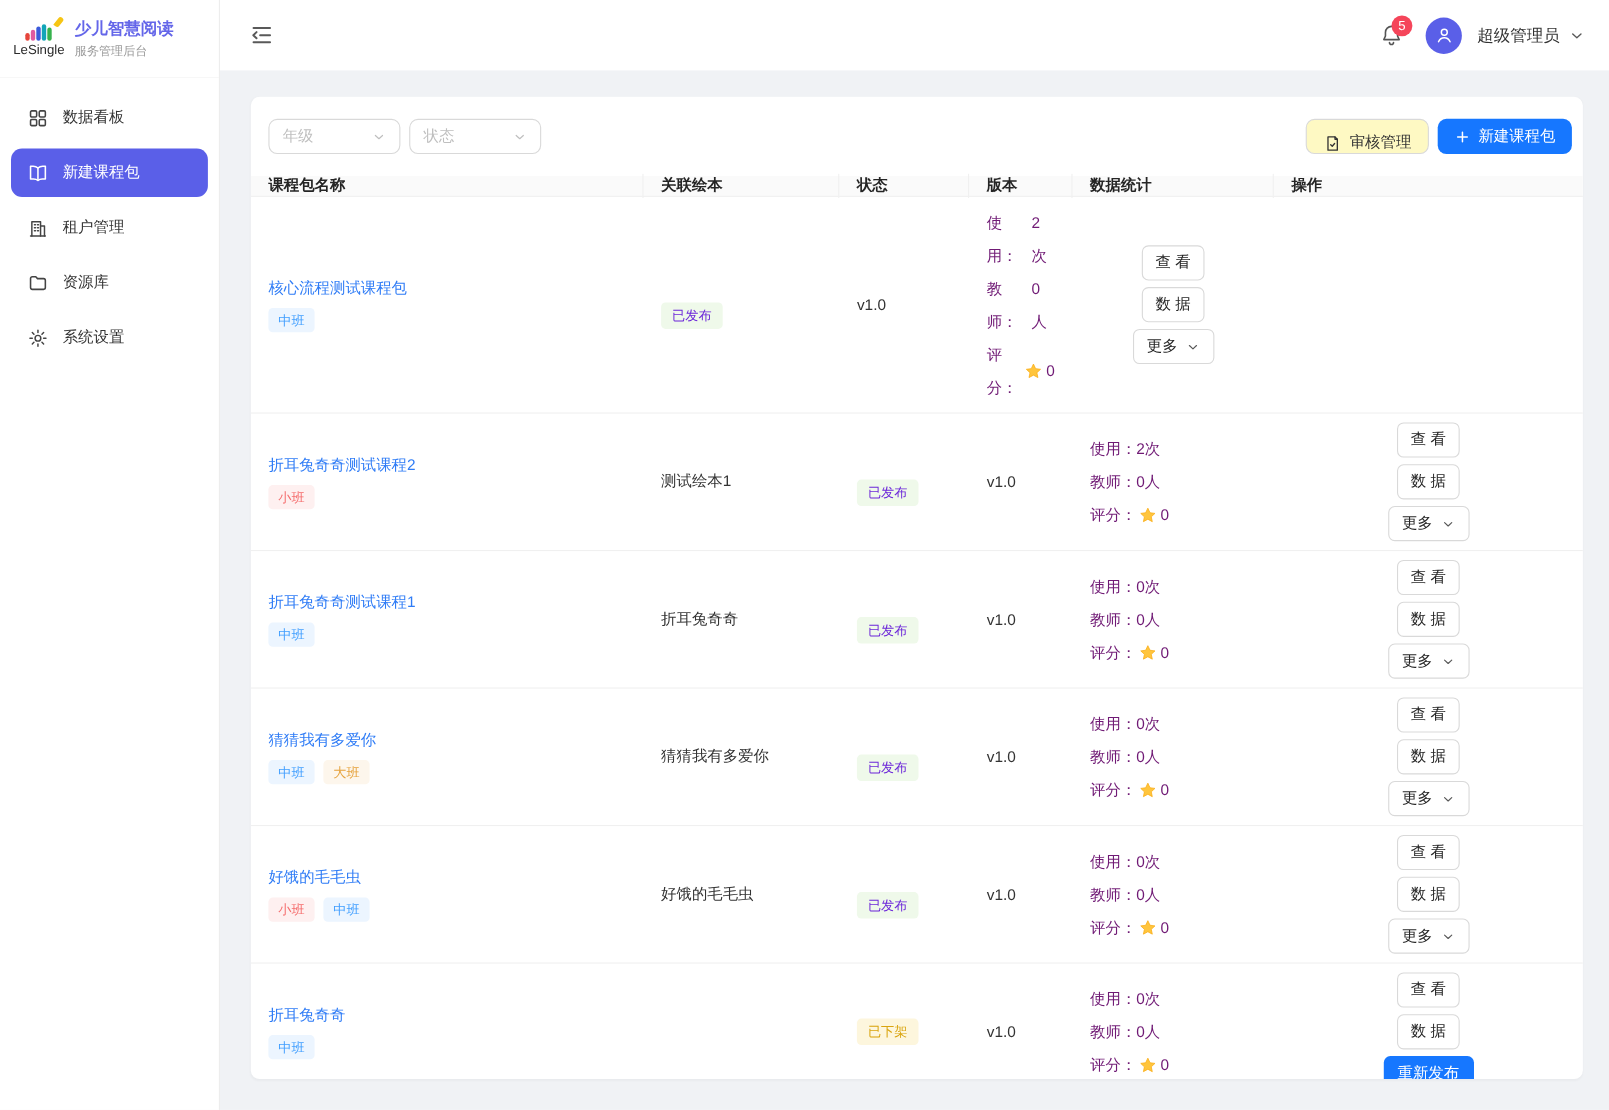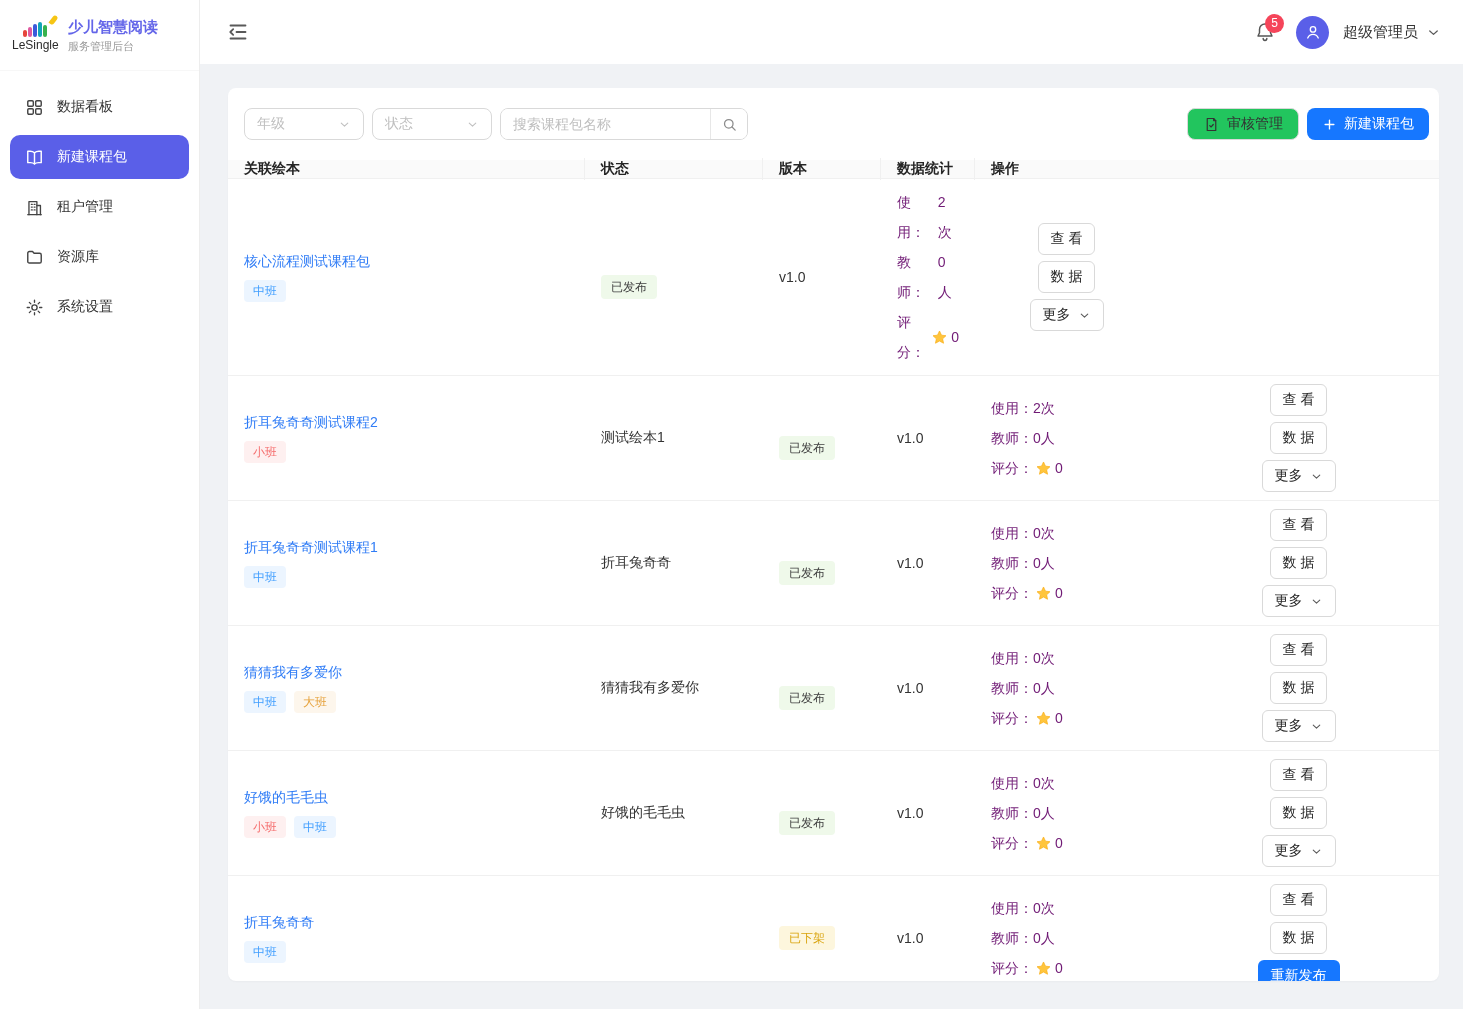--- a/index.html
+++ b/index.html
@@ -48,39 +48,39 @@
   
   .filter-bar { display: flex; align-items: center; gap: 8px; padding: 20px 10px 20px 16px; }
   .select { width: 120px; height: 32px; border: 1px solid #d9d9d9; border-radius: 8px; display: flex; align-items: center; justify-content: space-between; padding: 0 12px; color: #bfbfbf; background: #fff; cursor: pointer; }
   .select .chev-sm { color: #bfbfbf; }
   .search-group { width: 248px; height: 32px; border: 1px solid #d9d9d9; border-radius: 8px; display: flex; overflow: hidden; background: #fff; }
   .search-group input { flex: 1; border: none; outline: none; padding: 0 12px; font-size: 14px; font-family: inherit; color: #262626; min-width: 0; }
   .search-group input::placeholder { color: #bfbfbf; }
   .search-btn { width: 37px; display: flex; align-items: center; justify-content: center; border-left: 1px solid #e7e7e7; background: #fff; color: #8c8c8c; cursor: pointer; }
   .fb-spacer { flex: 1; }
   .btn { height: 32px; border-radius: 8px; display: inline-flex; align-items: center; gap: 7px; padding: 0 15px; font-size: 14px; font-family: inherit; cursor: pointer; }
-  .btn-default { background: #22c55e; border: 1px solid #d9d9d9; color: #333; }
+  .btn-default { background: #fef9c3; border: 1px solid #d9d9d9; color: #333; align-items: flex-end; }
   .btn-primary { background: #1677ff; border: none; color: #fff; }
 
   
   .thead, .trow { display: grid; grid-template-columns: 357px 178px 118px 94px 183px 1fr; }
   .thead { background: #fafafa; height: 48px; align-items: center; border-bottom: 1px solid #f0f0f0; }
   .th { padding: 0 16px; font-weight: bold; font-size: 14px; color: #252525; position: relative; }
   .th:not(:last-child)::after { content: ""; position: absolute; right: 0; top: 50%; transform: translateY(-50%); width: 1px; height: 22px; background: #f0f0f0; }
   .trow { min-height: 115px; align-items: center; border-bottom: 1px solid #f0f0f0; }
   .td { padding: 8px 16px; font-size: 14px; color: #333; }
   .cell-name { display: flex; flex-direction: column; gap: 9px; align-items: flex-start; }
   .row-name { color: #2f7cf6; text-decoration: none; cursor: pointer; }
   .row-tags { display: flex; gap: 8px; }
   .tag { font-size: 12px; line-height: 18px; padding: 2px 9px; border-radius: 4px; }
   .tag-blue { color: #409eff; background: #ecf5ff; }
   .tag-red  { color: #f56c6c; background: #fef0f0; }
   .tag-gold { color: #e6a23c; background: #fdf6ec; }
   .status-badge { display: inline-block; font-size: 12px; line-height: 18px; padding: 3px 10px; border-radius: 4px; }
-  .status-published { color: #404040; background: #eff9ea; margin-top: 20px; }
+  .status-published { color: #6d28d9; background: #eff9ea; margin-top: 20px; }
   .status-offline   { color: #d9a40e; background: #fdf6dd; }
   .cell-stats { color: #701a75; }
   .stat-line { display: flex; align-items: center; line-height: 30px; }
   .stat-line .star { margin: 0 3px 0 2px; }
   .cell-actions { display: flex; gap: 6px; align-items: center; flex-direction: column; }
   .rbtn { height: 32px; border-radius: 6px; border: 1px solid #d9d9d9; background: #fff; color: #262626; font-size: 14px; font-family: inherit; padding: 0 12px; display: inline-flex; align-items: center; gap: 7px; cursor: pointer; white-space: nowrap; }
   .rbtn .chev-sm { color: #595959; }
   .rbtn-primary { background: #1677ff; border: none; color: #fff; padding: 0 13px; }
 
   
@@ -207,29 +207,20 @@
           </span>
         </div>
         <div class="select">
           <span>状态</span>
           <span class="chev-sm">
             <svg viewBox="0 0 24 24" width="13" height="13" fill="none" stroke="currentColor" stroke-width="2" stroke-linecap="round" stroke-linejoin="round">
                 <path d="M6 9.5l6 5.5 6-5.5"></path>
               </svg>
           </span>
         </div>
-        <div class="search-group">
-          <input type="text" placeholder="搜索课程包名称" style="">
-          <span class="search-btn">
-            <svg viewBox="0 0 24 24" width="17" height="17" fill="none" stroke="currentColor" stroke-width="1.8" stroke-linecap="round">
-                <circle cx="11" cy="11" r="6"></circle>
-                <path d="M15.6 15.6L20 20"></path>
-              </svg>
-          </span>
-        </div>
         <div class="fb-spacer"></div>
         <button class="btn btn-default">
           <span>
             <svg viewBox="0 0 24 24" width="17" height="17" fill="none" stroke="currentColor" stroke-width="1.7" stroke-linecap="round" stroke-linejoin="round">
               <path d="M6 3.5h9l3 3V20.5H6z"></path>
                 <path d="M15 3.5v3h3"></path>
                 <path d="M9.5 13.5l2 2 3-3.5"></path>
             </svg>
           </span>
           <span>审核管理</span>
@@ -238,20 +229,21 @@
           <span>
             <svg viewBox="0 0 24 24" width="15" height="15" fill="none" stroke="currentColor" stroke-width="2.2" stroke-linecap="round">
                 <path d="M12 5v14M5 12h14"></path>
               </svg>
           </span>
           <span>新建课程包</span>
         </button>
       </div>
 
       <div class="thead">
+        <div class="th">课程包名称</div>
         <div class="th">关联绘本</div>
         <div class="th">状态</div>
         <div class="th">版本</div>
         <div class="th">数据统计</div>
         <div class="th">操作</div>
       </div>
 
       <div>
           <div class="trow">
     <div class="td cell-name">

